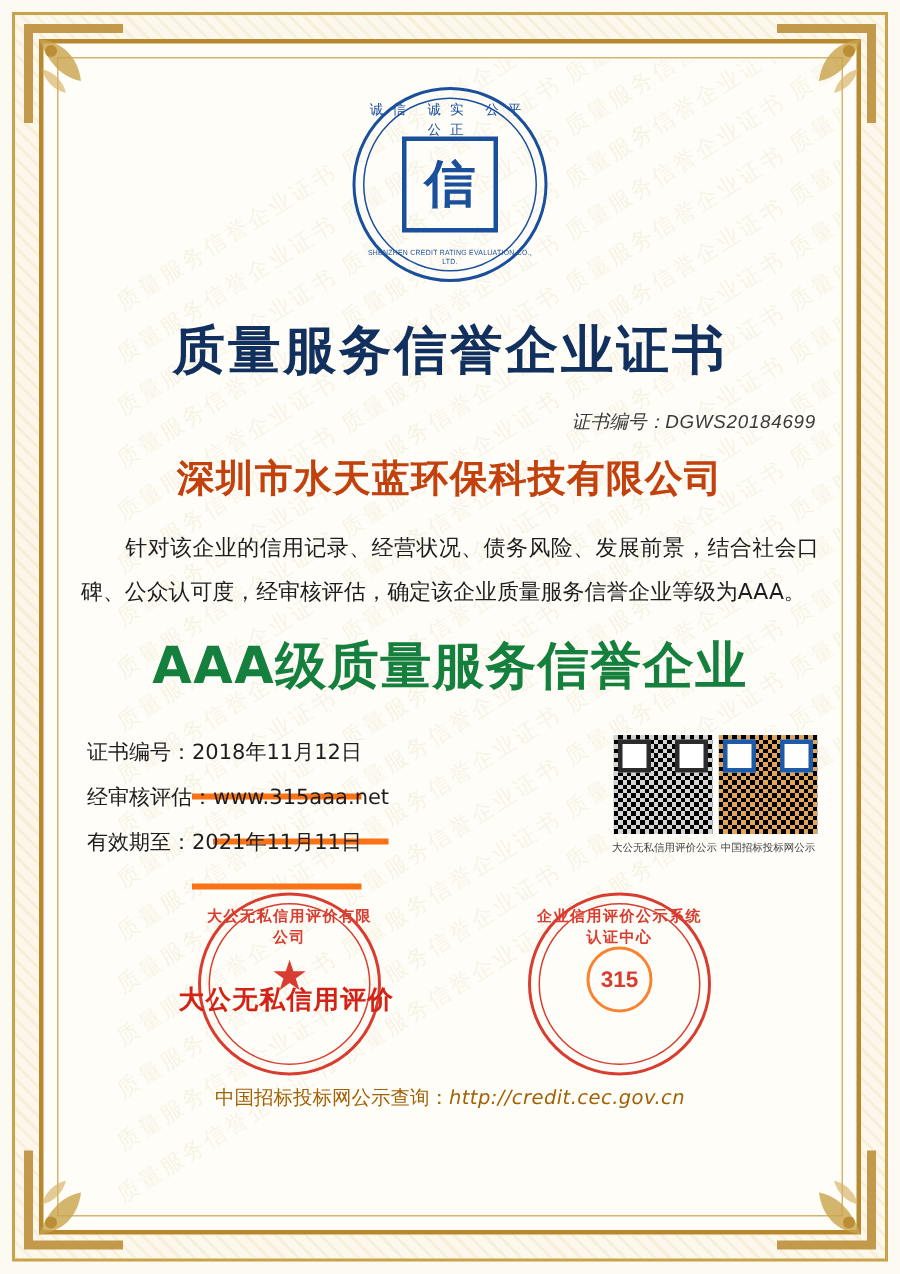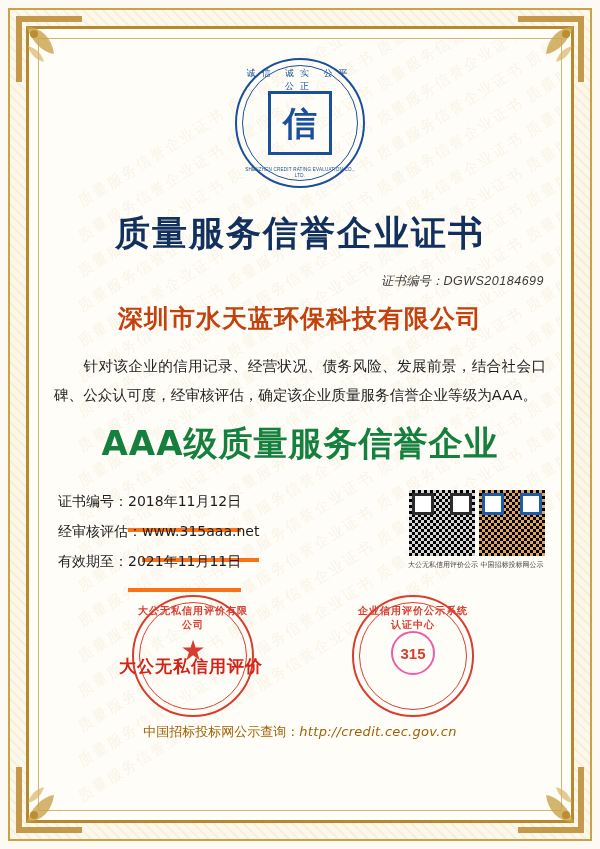--- a/index.html
+++ b/index.html
@@ -310,21 +310,21 @@
     color: #d32316;
     font-weight: bold;
     letter-spacing: 1px;
   }
   .stamp .badge-315 {
     position: absolute;
     left: 50%; top: 34px;
     transform: translateX(-50%);
     width: 40px; height: 40px;
     border-radius: 50%;
-    border: 2px solid #ec4899;
+    border: 2px solid #f97316;
     color: #d32316;
     font-size: 15px;
     font-weight: bold;
     display: flex;
     align-items: center;
     justify-content: center;
   }
   .stamp-caption-left {
     position: absolute;
     left: 68px;

